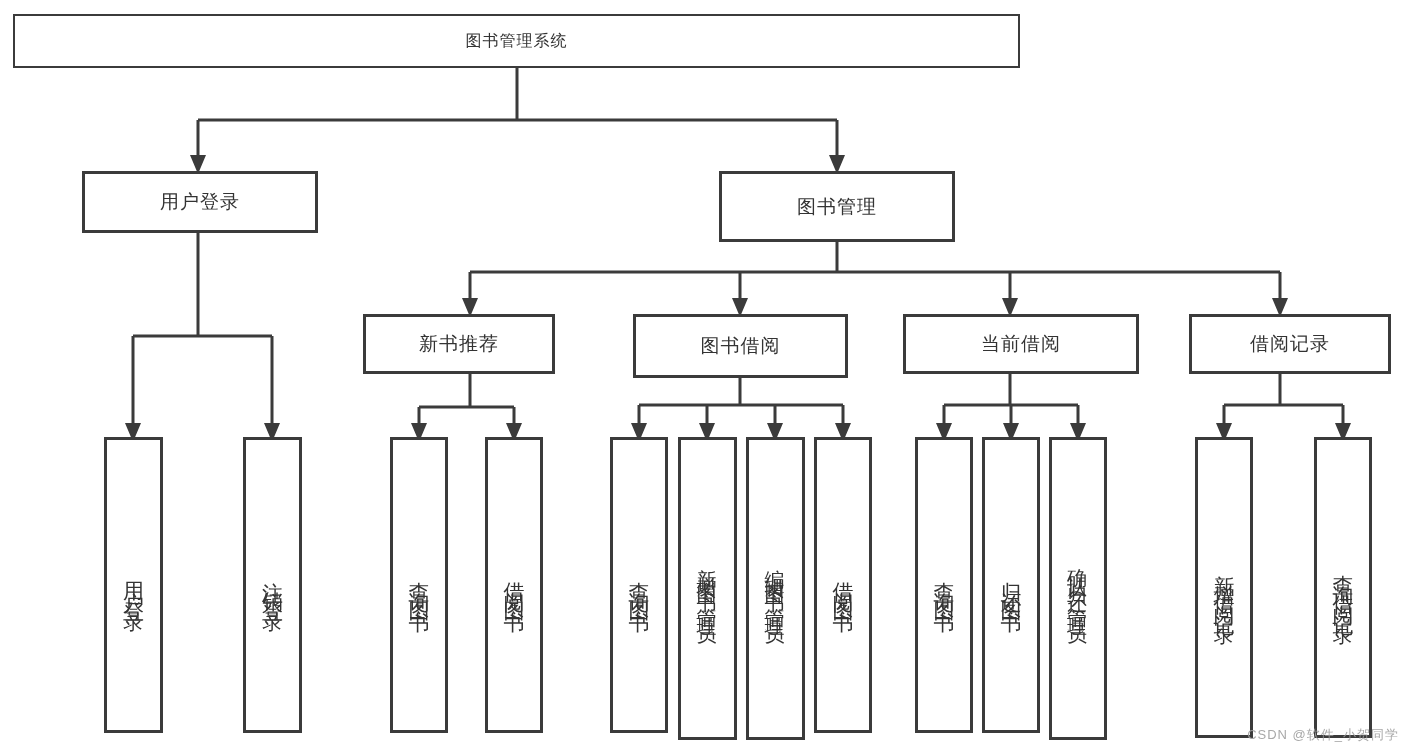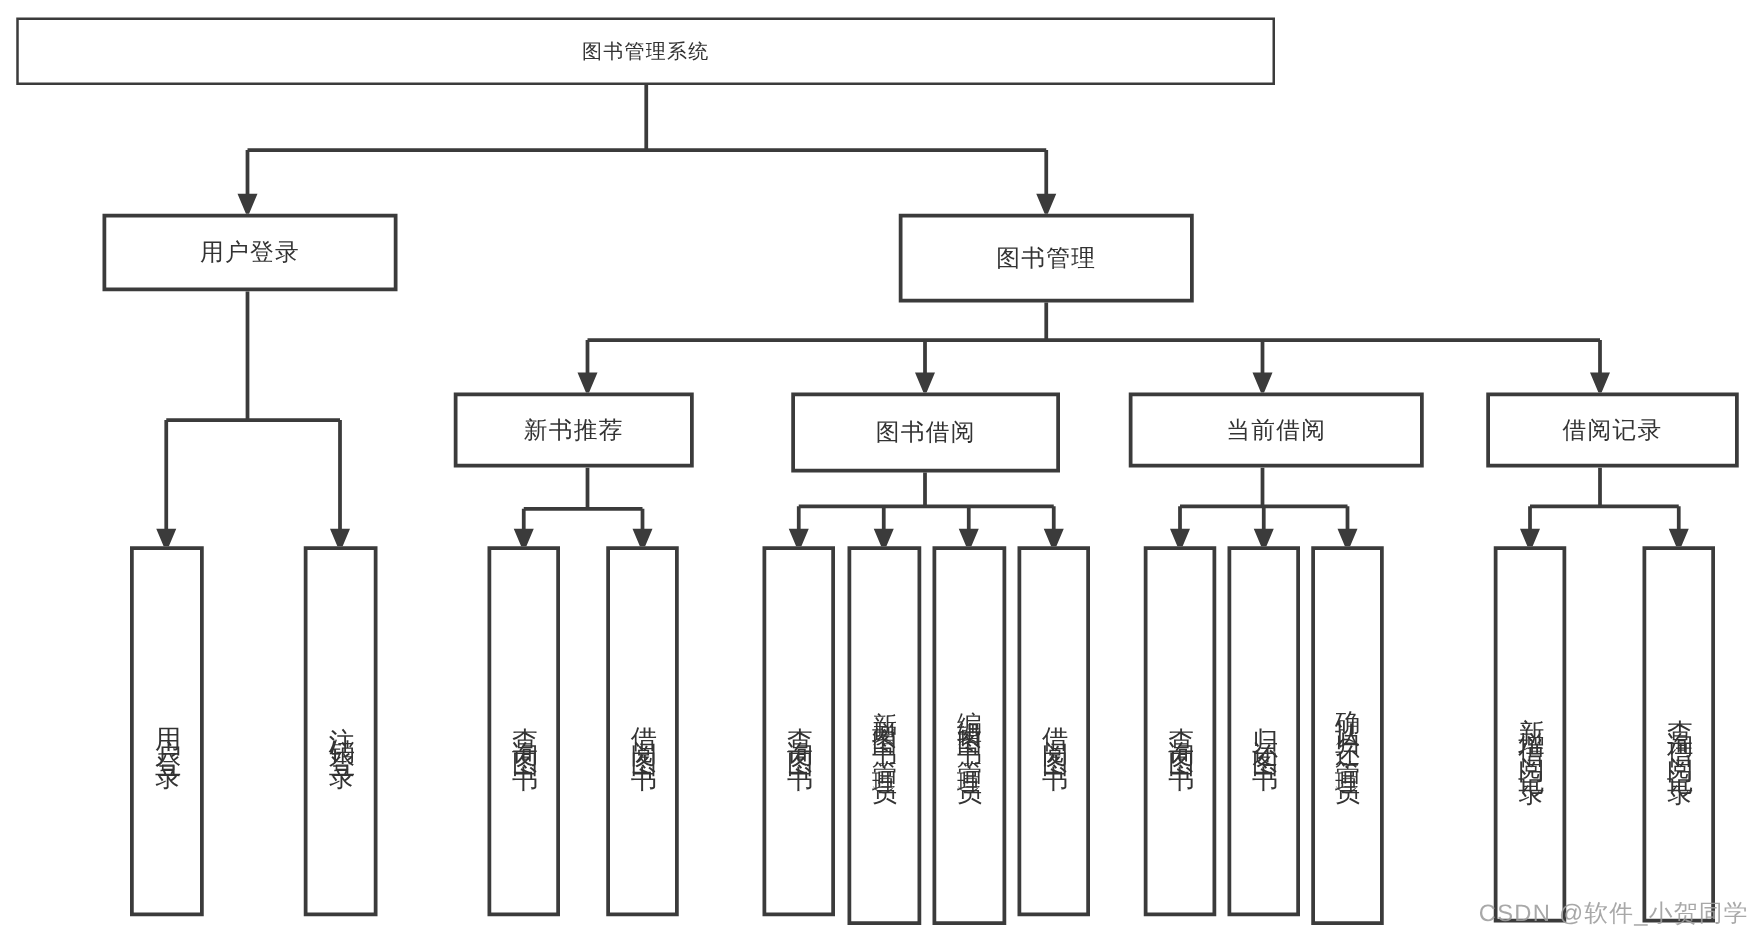--- a/index.html
+++ b/index.html
@@ -34,21 +34,21 @@
     writing-mode:vertical-rl;
     font-size:21px;
     letter-spacing:10px;
     color:#333333;
     white-space:nowrap;
   }
   .vnode.long .vtext{letter-spacing:8px;font-size:20px;}
   .watermark{
     position:absolute;
     right:6px;bottom:3px;
-    font-size:19px;
+    font-size:13px;
     color:rgba(158,158,158,0.9);
     letter-spacing:1px;
     white-space:nowrap;
   }
 </style>
 </head>
 <body>
 
 <div class="canvas">
 

